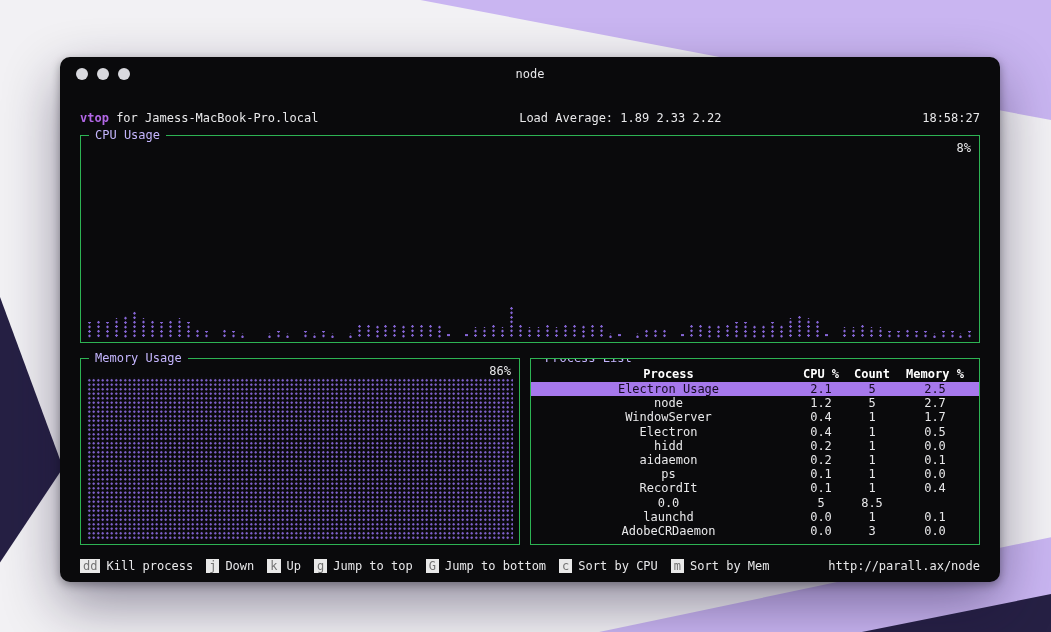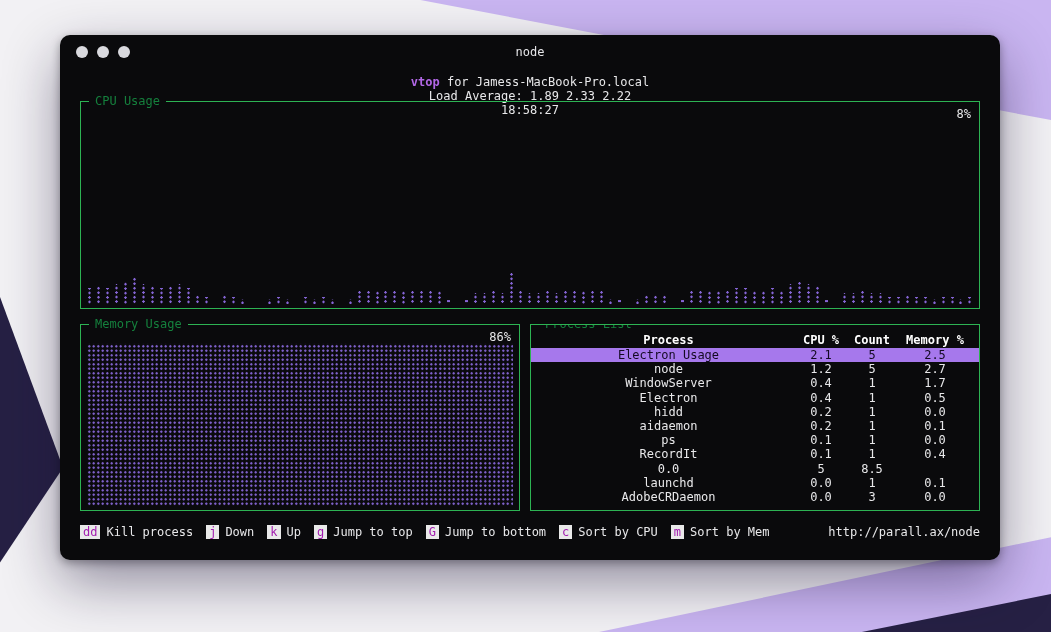--- a/index.html
+++ b/index.html
@@ -10,39 +10,39 @@
     overflow:hidden;
     font-family:"DejaVu Sans Mono","Liberation Mono",monospace;
   }
   .bg-shape { position:absolute; inset:0; pointer-events:none; }
   .shape-top-lavender    { background:#c9b5f1; clip-path:polygon(40% 0, 100% 0, 100% 19%); }
   .shape-bottom-lavender { background:#c9b5f1; clip-path:polygon(57% 100%, 100% 85%, 100% 100%); }
   .shape-bottom-dark     { background:#262044; clip-path:polygon(82% 100%, 100% 94%, 100% 100%); }
   .shape-left-dark       { background:#262044; clip-path:polygon(0 47%, 6% 74%, 0 89%); }
 
   .terminal {
-    position:absolute; left:60px; top:35px; width:940px; height:525px;
+    position:absolute; left:60px; top:57px; width:940px; height:525px;
     background:#0a0a0c; border-radius:10px;
     box-shadow:0 22px 55px rgba(25,15,50,.45), 0 3px 10px rgba(0,0,0,.35);
     color:#e8e8ea; font-size:12px;
   }
   .titlebar { position:relative; height:34px; display:flex; align-items:center; justify-content:center; }
   .traffic { position:absolute; left:16px; top:0; height:34px; display:flex; align-items:center; gap:9px; }
   .traffic .dot { width:12px; height:12px; border-radius:50%; background:#d9d9de; display:inline-block; cursor:default; }
   .win-title { color:#e6e6e9; font-size:12px; }
 
   .content { padding:0 20px; position:relative; }
 
-  .hdr-line { display:flex; justify-content:space-between; align-items:center; margin-top:6px; height:16px;flex-direction:column; }
+  .hdr-line { display:flex; justify-content:space-between; align-items:flex-end; margin-top:18px; height:16px; }
   .app-name { color:#b267e6; font-weight:bold; }
 
   .panel { border:1px solid #2db353; position:relative; }
   .panel-legend {
     position:absolute; top:-8px; left:8px; background:#0a0a0c;
-    padding:0 6px; color:#15803d; white-space:nowrap;
+    padding:0 6px; color:#c4b5fd; white-space:nowrap;
   }
   .panel-value { position:absolute; top:5px; right:8px; color:#e8e8ea; }
 
   .cpu-box { margin-top:10px; height:208px; }
   .cpu-chart {
     position:absolute; left:6px; right:6px; top:22px; bottom:4px;
     display:flex; align-items:flex-end; justify-content:space-between;
   }
   .cpu-col {
     width:5px; min-height:0;
@@ -68,21 +68,21 @@
     display:grid; grid-template-columns:1fr 52px 50px 76px;
     padding:0 6px 0 11px; height:14.2px; line-height:14.2px;
     color:#e8e8ea; white-space:nowrap; cursor:default;
   }
   .proc-row.selected { background:#a678ec; color:#140a22; }
   .proc-row span, .proc-header span { overflow:hidden; }
 
   .footer-line { display:flex; align-items:center; margin-top:12px; height:17px; gap:13px; }
   .shortcut { display:inline-flex; align-items:center; white-space:nowrap; }
   .shortcut kbd {
-    font-family:inherit; background:#e9e9e9; color:#a21caf;
+    font-family:inherit; background:#e9e9e9; color:#737373;
     padding:0 3px; margin-right:6px; display:inline-block; line-height:14px;
   }
   .footer-url { margin-left:auto; color:#e8e8ea; }
 </style>
 </head>
 <body>
 
 <div class="bg-shape shape-top-lavender"></div>
 <div class="bg-shape shape-bottom-lavender"></div>
 <div class="bg-shape shape-bottom-dark"></div>

